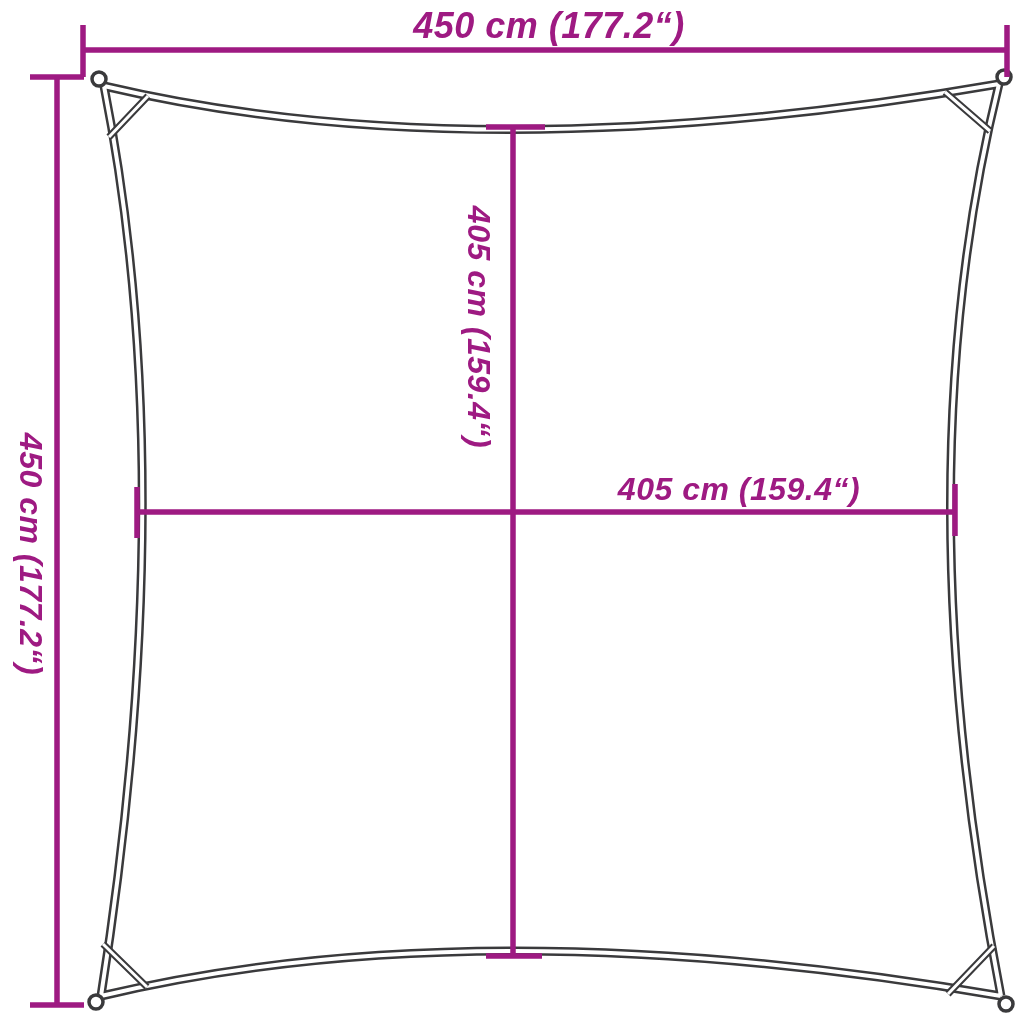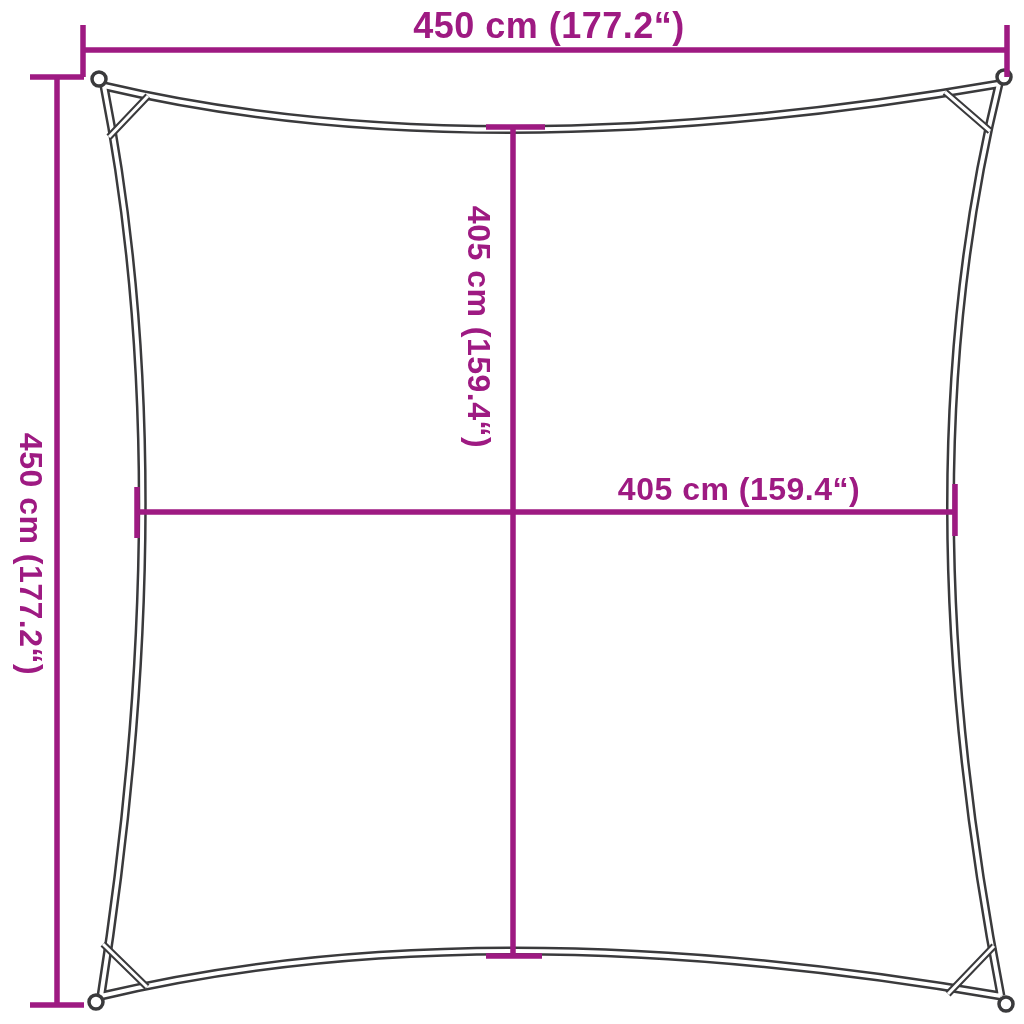--- a/index.html
+++ b/index.html
@@ -12,20 +12,21 @@
     padding: 0;
     background: var(--background);
   }
   .stage {
     position: relative;
     width: 1024px;
     height: 1024px;
     background: var(--background);
     overflow: hidden;
     font-family: "Liberation Sans", "DejaVu Sans", sans-serif;
+    font-style: italic;
   }
   .stage svg {
     position: absolute;
     left: 0;
     top: 0;
   }
   .edge-dark   { stroke: var(--outline); stroke-width: 9;   fill: none; }
   .edge-white  { stroke: var(--background); stroke-width: 4; fill: none; }
   .chord-dark  { stroke: var(--outline); stroke-width: 7;   fill: none; }
   .chord-white { stroke: var(--background); stroke-width: 3; fill: none; }

